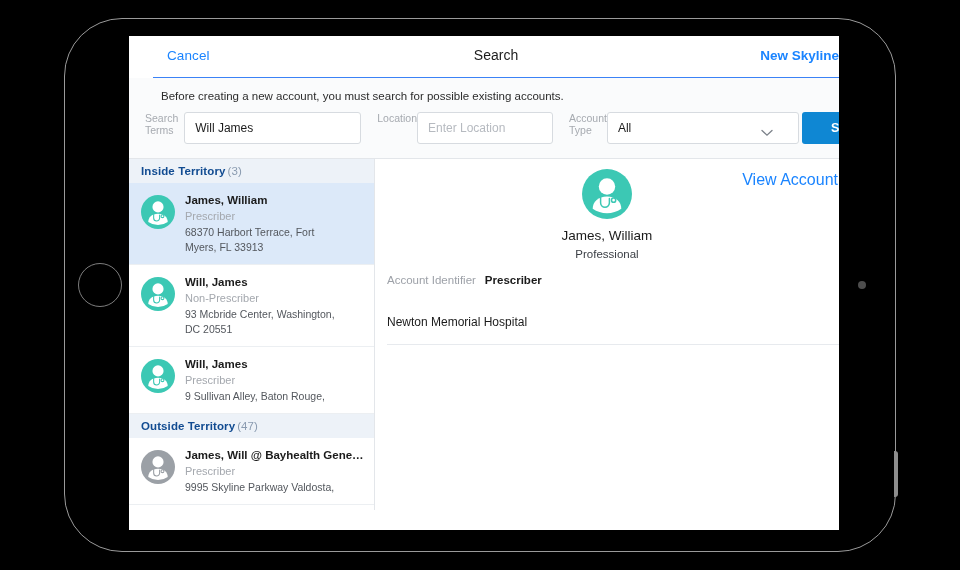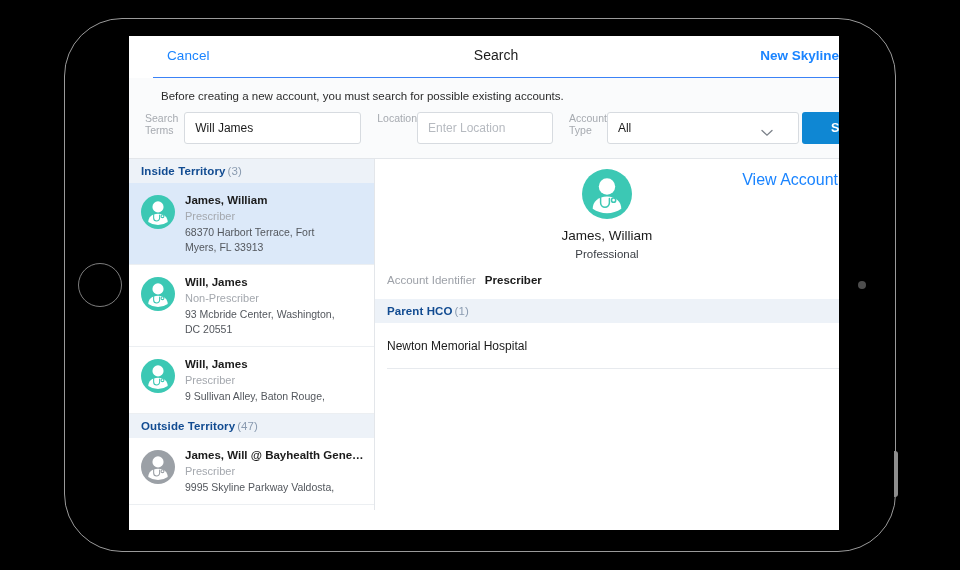--- a/index.html
+++ b/index.html
@@ -445,23 +445,20 @@
           </div>
           <div class="detail-name">James, William</div>
           <div class="detail-sub">Professional</div>
         </div>
 
         <div class="identifier-row">
           <span class="ident-label">Account Identifier</span>
           <span class="ident-value">Prescriber</span>
         </div>
 
-        <div class="section-header">
-          <span>Parent HCO</span><span class="count">(1)</span>
-        </div>
 
         <div id="hco-host">
             <div>
               <div class="hco-name">Newton Memorial Hospital</div>
               <div class="hco-divider"></div>
             </div>
           </div>
 
       </div>
     </div>

